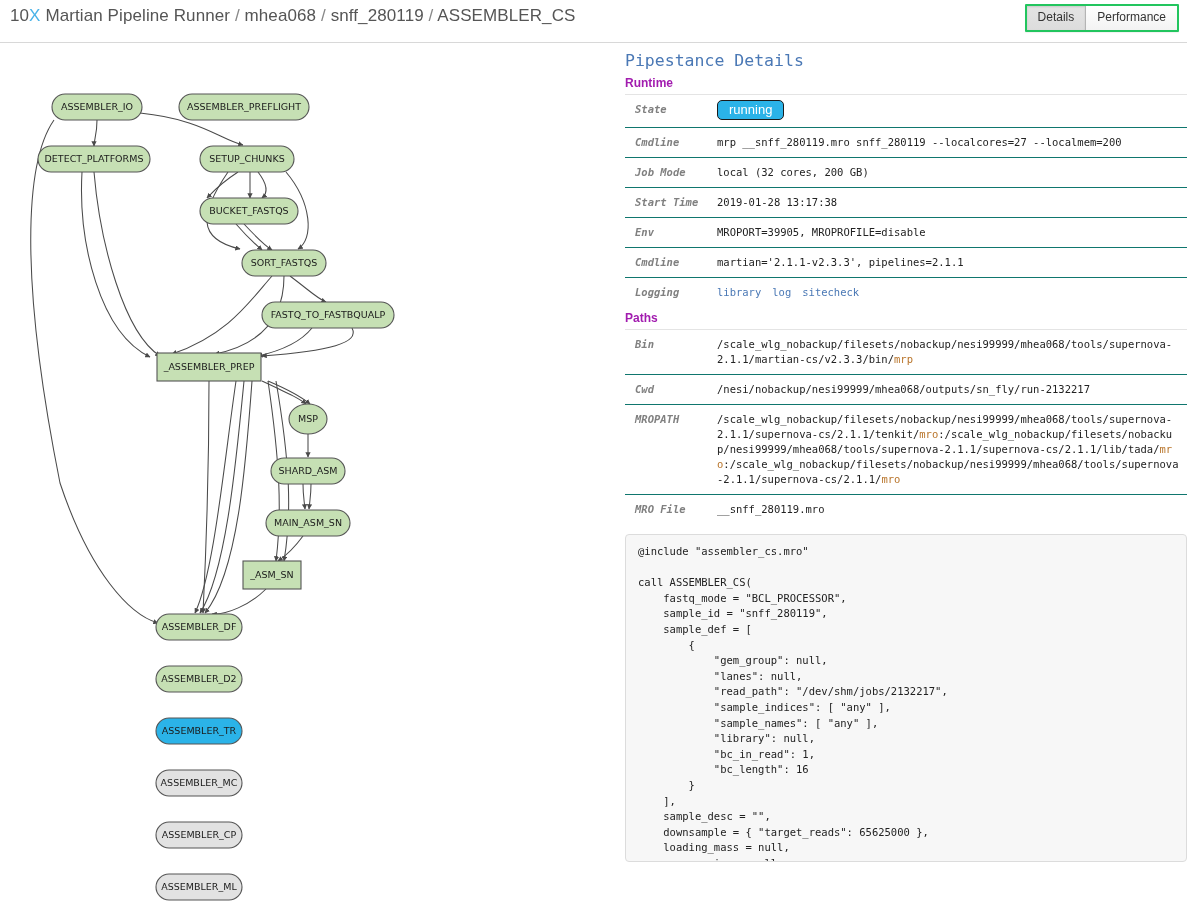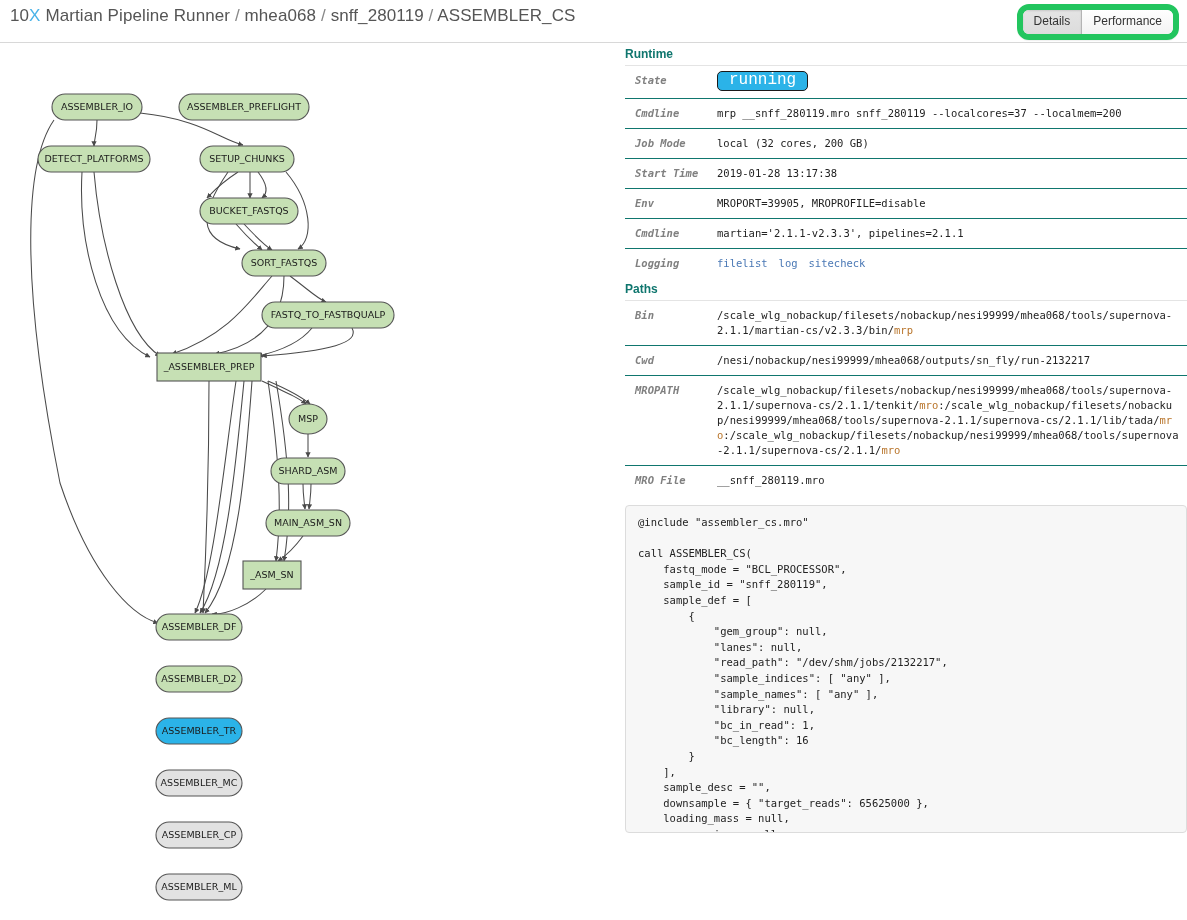--- a/index.html
+++ b/index.html
@@ -27,22 +27,22 @@
     white-space: nowrap;
   }
   #brandline .ten { color: #555555; }
   #brandline .x { color: #4ab3e8; }
   #brandline .sep { color: #888888; }
 
   #tabgroup {
     position: absolute;
     right: 8px; top: 4px;
     display: flex;
-    border: 6px solid #22c55e;
-    border-radius: 12px;
+    border: 2px solid #22c55e;
+    border-radius: 1px;
     overflow: hidden;
     box-shadow: 0 1px 1px rgba(0,0,0,0.06);
     background: #fff;
   }
   #tabgroup .tab {
     font-size: 12px;
     color: #333333;
     padding: 4px 11px 5px 11px;
     background: linear-gradient(#ffffff, #f3f3f3);
     cursor: pointer;
@@ -91,21 +91,21 @@
     font-family: "DejaVu Sans Mono", monospace;
     font-size: 16.5px;
     color: #4a78b5;
     margin: 8px 0 6px 8px;
     letter-spacing: 0px;
   }
   .section-head {
     font-family: "Liberation Sans", sans-serif;
     font-size: 12px;
     font-weight: bold;
-    color: #0f766e;
+    color: #a21caf;
     margin: 4px 0 4px 8px;
   }
   table.kv {
     width: 562px;
     margin-left: 8px;
     border-collapse: collapse;
     table-layout: fixed;
   }
   table.kv tr { border-top: 1px solid #0f766e; }
   table.kv tr:first-child { border-top: 1px solid #e4e4e4; }
@@ -125,22 +125,22 @@
     padding-left: 10px;
     font-style: italic;
   }
   table.kv td.v { word-break: break-all; }
   .badge-running {
     display: inline-block;
     background: #2bb3e8;
     color: #ffffff;
     border: 1.5px solid #1b1b1b;
     border-radius: 5px;
-    font-family: Liberation Mono, monospace;
-    font-size: 16px;
+    font-family: Liberation Sans, sans-serif;
+    font-size: 13px;
     padding: 2px 11px 3px 11px;
     line-height: 13px;
     margin-top: -2px;
   }
   a.lnk {
     color: #4a78b5;
     text-decoration: none;
     margin-right: 11px;
     font-family: "DejaVu Sans Mono", monospace;
     font-size: 10.5px;
@@ -293,51 +293,52 @@
           </g>
           <g class="gnode">
             <rect x="156" y="883" width="86" height="26" rx="13" ry="13" class="shape fill-pending"></rect>
             <text x="199" y="896.5">ASSEMBLER_CL</text>
           </g>
         </g>
     </svg>
   </div>
 
   <div id="details-panel">
+    <div id="details-title">Pipestance Details</div>
 
     <div class="section-head">Runtime</div>
     <table class="kv">
       <tbody id="runtime-body">
           <tr>
             <td class="k">State</td>
             <td class="v"><span class="badge-running">running</span></td>
           </tr>
           <tr>
             <td class="k">Cmdline</td>
-            <td class="v">mrp __snff_280119.mro snff_280119 --localcores=37 --localmem=200</td>
+            <td class="v">mrp __snff_280119.mro snff_280119 --localcores=27 --localmem=200</td>
           </tr>
           <tr>
             <td class="k">Job Mode</td>
             <td class="v">local (32 cores, 200 GB)</td>
           </tr>
           <tr>
             <td class="k">Start Time</td>
             <td class="v">2019-01-28 13:17:38</td>
           </tr>
           <tr>
             <td class="k">Env</td>
             <td class="v">MROPORT=39905, MROPROFILE=disable</td>
           </tr>
           <tr>
             <td class="k">Cmdline</td>
             <td class="v">martian='2.1.1-v2.3.3', pipelines=2.1.1</td>
           </tr>
           <tr>
             <td class="k">Logging</td>
-            <td class="v"><a class="lnk" href="#">filelist</a><a class="lnk" href="#">log</a><a class="lnk" href="#">sitecheck</a></td>
+            <td class="v"><a class="lnk" href="#">library</a><a class="lnk" href="#">log</a><a class="lnk" href="#">sitecheck</a></td>
           </tr>
         </tbody>
     </table>
 
     <div class="section-head" style="">Paths</div>
     <table class="kv">
       <tbody id="paths-body">
           <tr>
             <td class="k">Bin</td>
             <td class="v">/scale_wlg_nobackup/filesets/nobackup/nesi99999/mhea068/tools/supernova-2.1.1/martian-cs/v2.3.3/bin/<span class="hl-mro">mrp</span></td>

